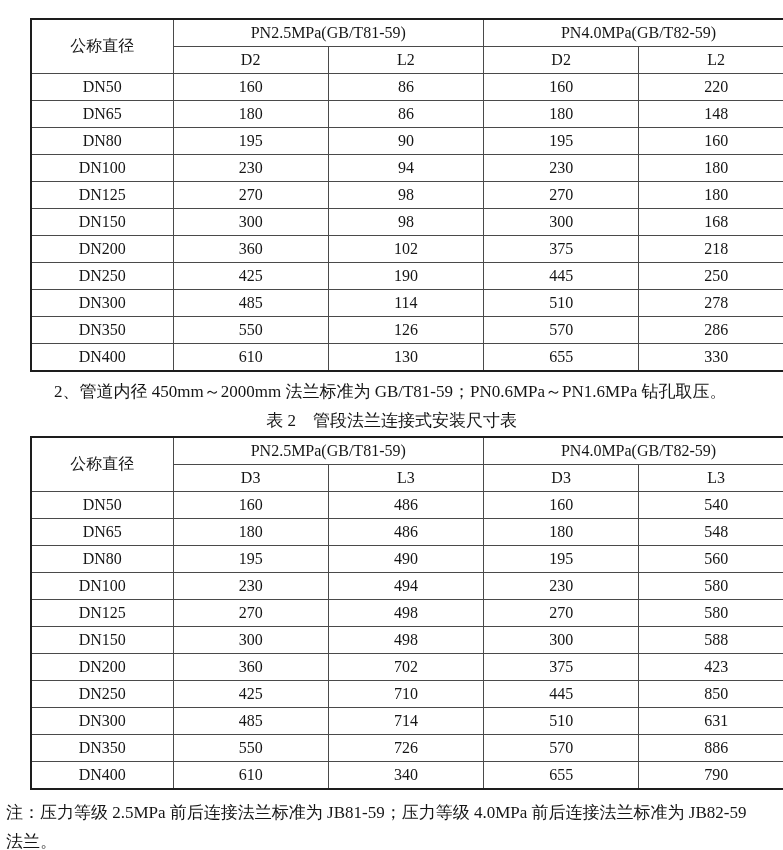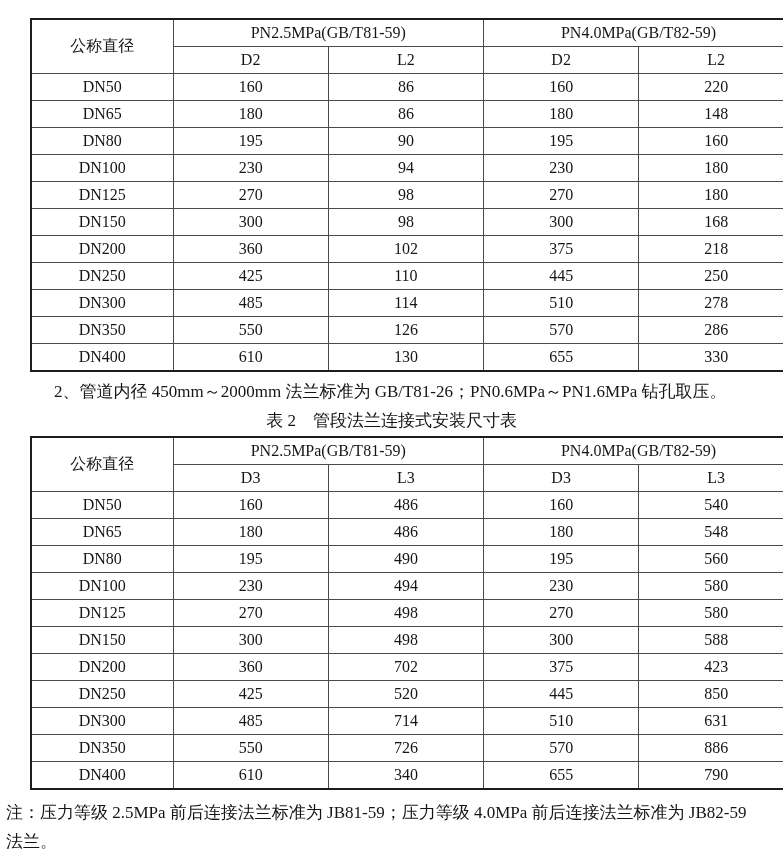--- a/index.html
+++ b/index.html
@@ -121,21 +121,21 @@
         <tr>
           <td>DN200</td>
           <td>360</td>
           <td>102</td>
           <td>375</td>
           <td>218</td>
         </tr>
         <tr>
           <td>DN250</td>
           <td>425</td>
-          <td>110</td>
+          <td>190</td>
           <td>445</td>
           <td>250</td>
         </tr>
         <tr>
           <td>DN300</td>
           <td>485</td>
           <td>114</td>
           <td>510</td>
           <td>278</td>
         </tr>
@@ -150,21 +150,21 @@
           <td>DN400</td>
           <td>610</td>
           <td>130</td>
           <td>655</td>
           <td>330</td>
         </tr>
       </tbody>
   </table>
 
   <div class="notes">
-    <div class="indent2">2、管道内径 450mm～2000mm 法兰标准为 GB/T81-26；PN0.6MPa～PN1.6MPa 钻孔取压。</div>
+    <div class="indent2">2、管道内径 450mm～2000mm 法兰标准为 GB/T81-59；PN0.6MPa～PN1.6MPa 钻孔取压。</div>
   </div>
 
   <div class="tbl-title">表 2　管段法兰连接式安装尺寸表</div>
 
   <table class="dims">
     <colgroup>
         <col class="c0">
         <col>
         <col>
         <col>
@@ -229,21 +229,21 @@
         <tr>
           <td>DN200</td>
           <td>360</td>
           <td>702</td>
           <td>375</td>
           <td>423</td>
         </tr>
         <tr>
           <td>DN250</td>
           <td>425</td>
-          <td>520</td>
+          <td>710</td>
           <td>445</td>
           <td>850</td>
         </tr>
         <tr>
           <td>DN300</td>
           <td>485</td>
           <td>714</td>
           <td>510</td>
           <td>631</td>
         </tr>

